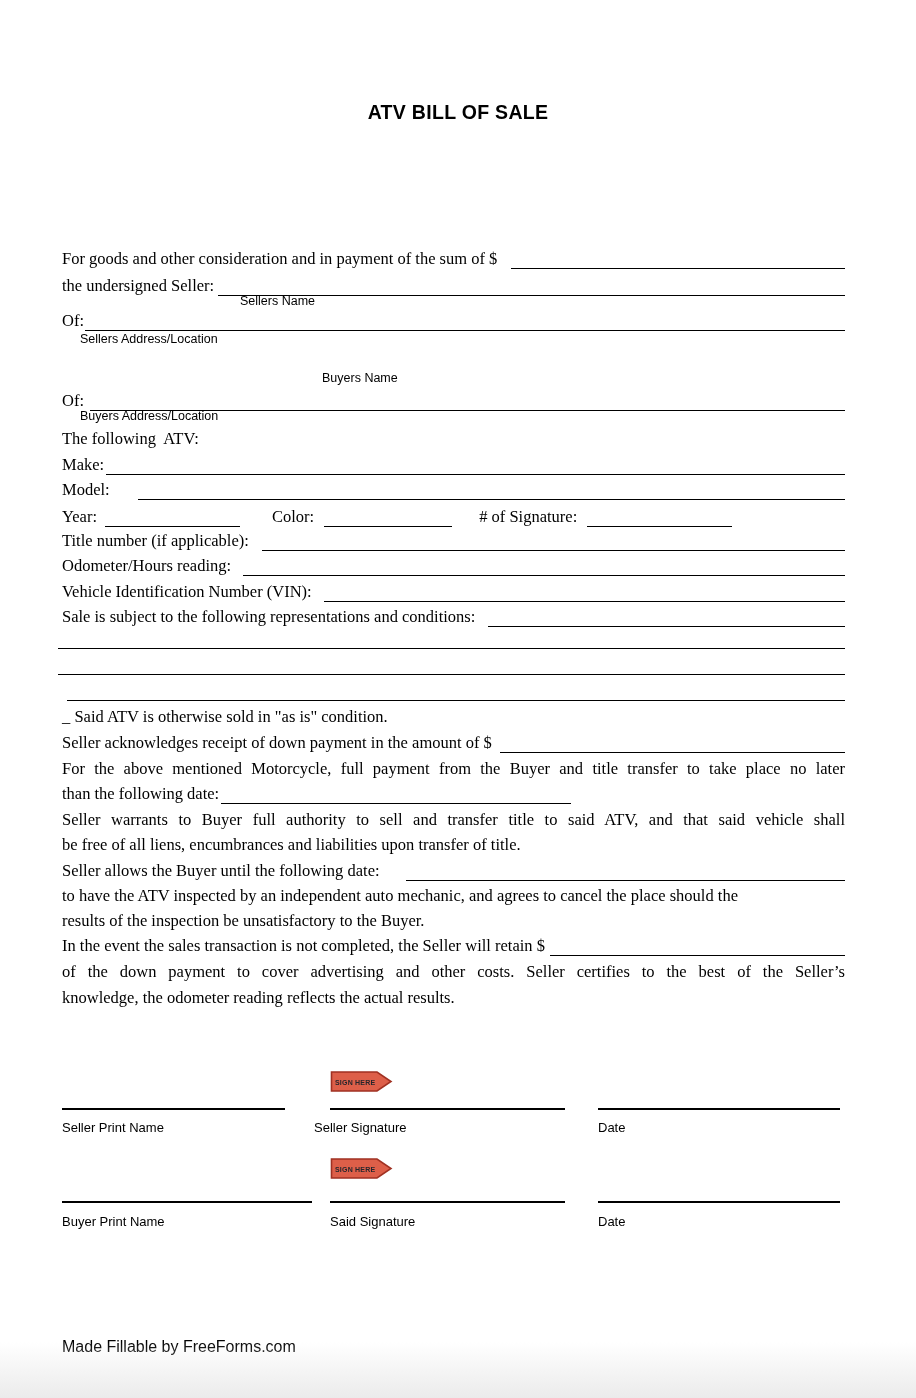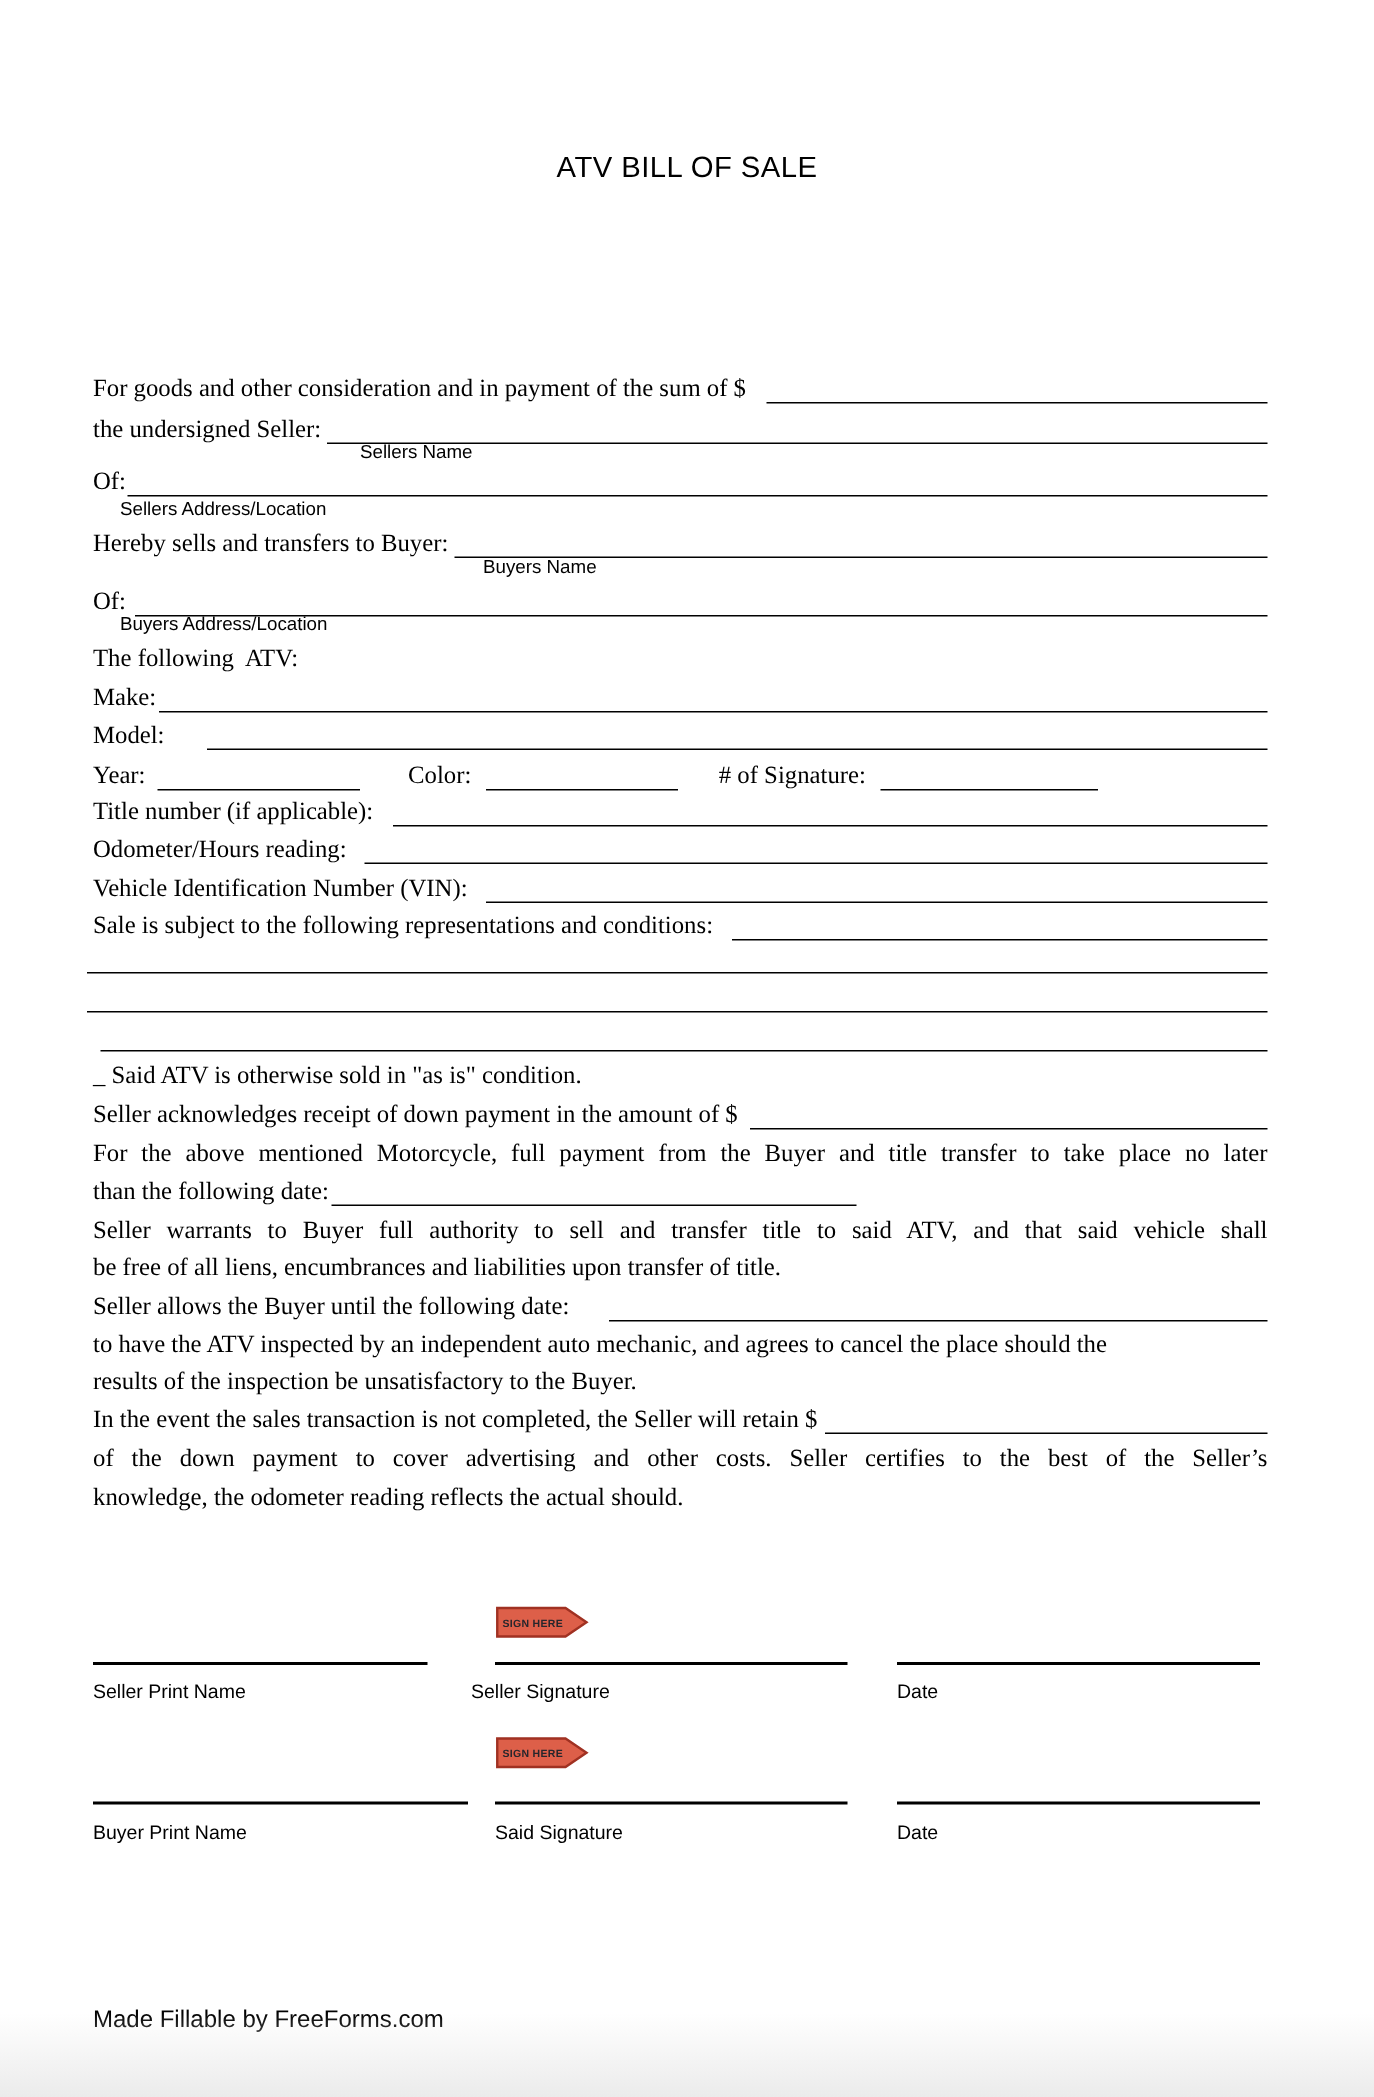--- a/index.html
+++ b/index.html
@@ -1,19 +1,19 @@
 <!DOCTYPE html>
 <html><head>
 <meta charset="utf-8">
 <style>
   html,body{margin:0;padding:0;background:#fff;}
   .page{position:relative;width:916px;height:1398px;background:#ffffff;overflow:hidden;
         font-family:"Liberation Serif",serif;color:#000;}
   .title{position:absolute;left:0;top:101px;width:916px;text-align:center;
-         font-family:"Liberation Sans",sans-serif;font-weight:normal;font-size:19.5px;letter-spacing:.3px;}
+         font-family:"Liberation Sans",sans-serif;font-weight:bold;font-size:19.5px;letter-spacing:.3px;}
   .t{position:absolute;left:62px;width:783px;display:flex;align-items:flex-start;
      font-size:16.5px;line-height:20px;white-space:pre;}
   .line{border-bottom:1px solid #000;height:19px;display:inline-block;}
   .fill{flex:1;}
   .sub{position:absolute;font-family:"Liberation Sans",sans-serif;font-size:12.5px;line-height:15px;white-space:pre;}
   .jus{position:absolute;left:62px;width:783px;font-size:16.5px;line-height:20px;
        text-align:justify;text-align-last:justify;}
   .hr{position:absolute;border-top:1px solid #000;height:0;}
   .sig-hr{position:absolute;border-top:2px solid #000;height:0;}
   .siglabel{position:absolute;font-family:Liberation Sans, sans-serif;font-size:13px;line-height:15px;}
@@ -39,24 +39,20 @@
     <span class="line fill" style="margin-left:4px"></span>
   </div>
   <div class="sub" style="left:240px;top:294px">Sellers Name</div>
 
   <div class="t" style="top:311px">
     <span>Of:</span>
     <span class="line fill" style="margin-left:1px"></span>
   </div>
   <div class="sub" style="left:80px;top:332px">Sellers Address/Location</div>
 
-  <div class="t" style="top:352px">
-    <span>Hereby sells and transfers to Buyer:</span>
-    <span class="line fill" style="margin-left:4px"></span>
-  </div>
   <div class="sub" style="left:322px;top:371px">Buyers Name</div>
 
   <div class="t" style="top:391px">
     <span>Of:</span>
     <span class="line fill" style="margin-left:6px"></span>
   </div>
   <div class="sub" style="left:80px;top:409px">Buyers Address/Location</div>
 
   <div class="t" style="top:455px">
     <span>Make:</span>
@@ -136,21 +132,21 @@
   <div class="t" style="top:911px">
     <span>results of the inspection be unsatisfactory to the Buyer.</span>
   </div>
 
   <div class="t" style="top:936px">
     <span>In the event the sales transaction is not completed, the Seller will retain $</span>
     <span class="line fill" style="margin-left:5px"></span>
   </div>
   <div class="jus" style="top:962px">of the down payment to cover advertising and other costs. Seller certifies to the best of the Seller’s</div>
   <div class="t" style="top:988px">
-    <span>knowledge, the odometer reading reflects the actual should.</span>
+    <span>knowledge, the odometer reading reflects the actual results.</span>
   </div>
 
   <svg class="flag" style="left:330px;top:1070px" viewBox="0 0 63 23">
     <polygon points="1.5,2 47,2 61,11.5 47,21 1.5,21" fill="#dd5f49" stroke="#a03122" stroke-width="1.6"></polygon>
     <text x="5" y="14.5" font-family="Liberation Sans, sans-serif" font-size="7" font-weight="bold" fill="#27262c" letter-spacing="0.2">SIGN HERE</text>
   </svg>
 
   <div class="sig-hr" style="left:62px;top:1108px;width:223px"></div>
   <div class="sig-hr" style="left:330px;top:1108px;width:235px"></div>
   <div class="sig-hr" style="left:598px;top:1108px;width:242px"></div>

